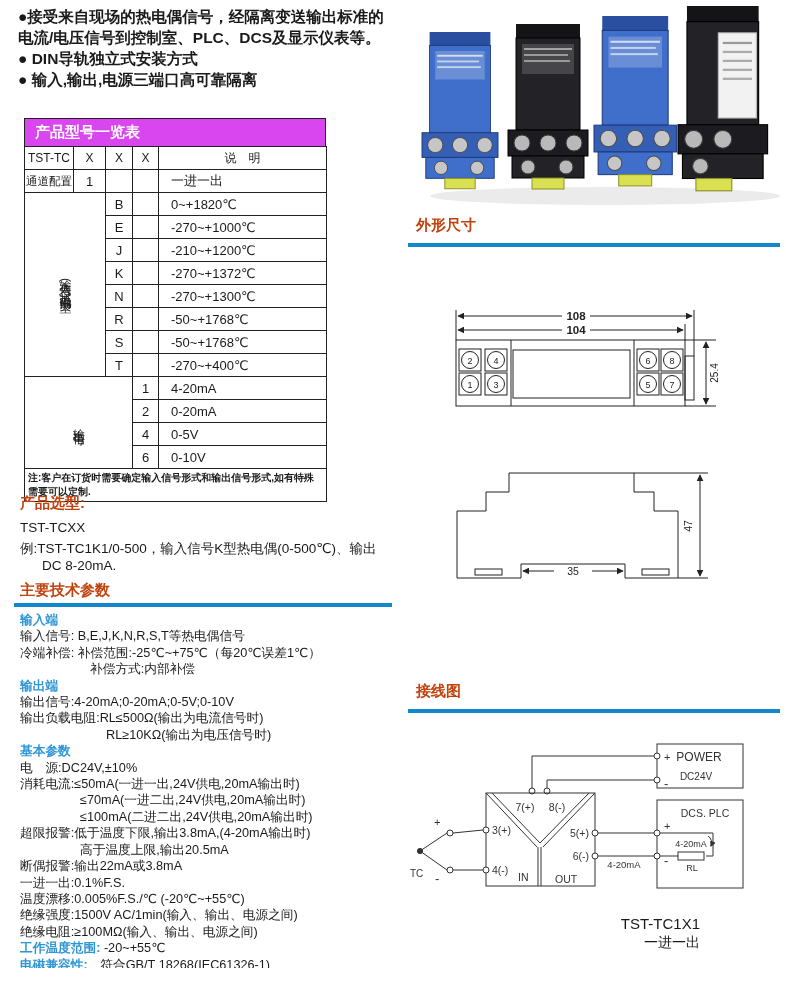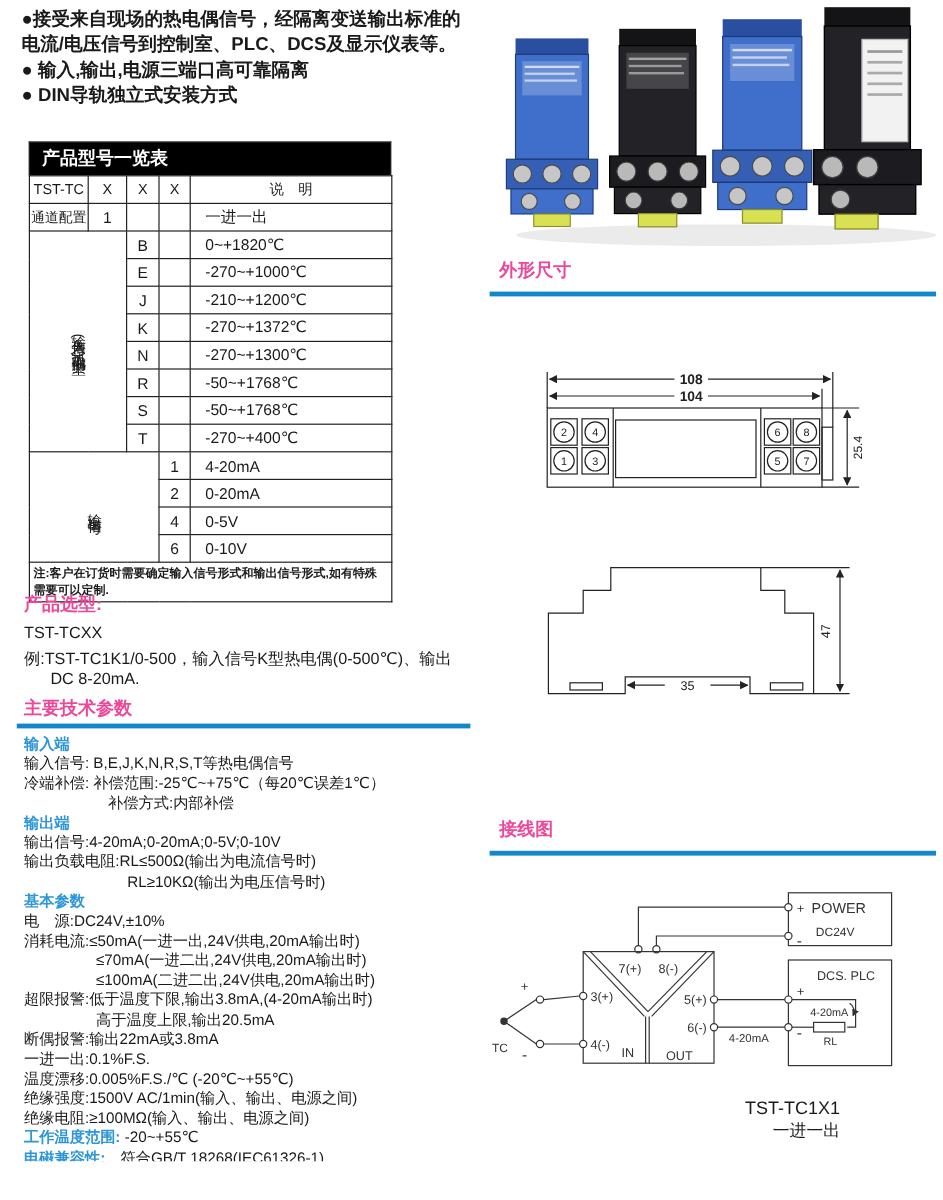--- a/index.html
+++ b/index.html
@@ -3,32 +3,32 @@
 <meta charset="utf-8">
 <style>
   html,body{margin:0;padding:0;background:#fff;}
   .page{position:relative;width:786px;height:968px;background:#fff;overflow:hidden;
         font-family:"Liberation Sans","DejaVu Sans",sans-serif;color:#1a1a1a;border-radius:24px;}
   
   .bullets{position:absolute;left:18px;top:6px;width:378px;font-size:15.5px;line-height:21px;font-weight:600;}
   .bullets p{margin:0;}
   
   .tbl-wrap{position:absolute;left:24px;top:118px;width:302px;}
-  .tbl-title{background:#000000;color:#fff;font-weight:bold;font-size:15px;
+  .tbl-title{background:#d946ef;color:#fff;font-weight:bold;font-size:15px;
              padding:4px 0 4px 10px;border:1px solid #222;border-bottom:none;box-sizing:border-box;}
   table.model{border-collapse:collapse;width:302px;table-layout:fixed;}
   table.model td{border:1px solid #222;height:22px;text-align:center;font-size:13px;padding:0;overflow:hidden;}
   table.model td.desc{text-align:left;padding-left:12px;}
   table.model tr.hdr td{font-size:12px;}
   table.model td.mono{font-size:11px;margin-left:45px;}
   table.model td.vlabel{writing-mode:vertical-rl;text-orientation:mixed;font-size:12px;
                         letter-spacing:2px;text-align:center;vertical-align:middle;}
   table.model td.note{font-size:10px;font-weight:bold;text-align:left;padding:2px 3px;height:18px;}
   
-  .h1{position:absolute;font-size:15px;font-weight:bold;color:#ec4899;}
+  .h1{position:absolute;font-size:15px;font-weight:bold;color:#c2410c;}
   .rule{position:absolute;height:4px;background:#1287cb;}
   .sel-line{position:absolute;left:20px;font-size:13.5px;}
   
   .tech-lines{position:absolute;left:20px;top:612px;width:378px;font-size:12.7px;line-height:16.4px;}
   .tl{white-space:nowrap;}
   .tl .sec{color:#2e96d5;font-weight:bold;}
   .tl .lab{color:#2e96d5;font-weight:bold;}
   .i60{padding-left:60px;} .i70{padding-left:70px;} .i86{padding-left:86px;}
   
   .abs{position:absolute;}
@@ -36,22 +36,22 @@
   .cap .c2{font-size:14px;}
   svg text{font-family:"Liberation Sans","DejaVu Sans",sans-serif;}
 </style>
 </head>
 <body>
 
 <div class="page">
 
   <div class="bullets">
     <p>●接受来自现场的热电偶信号，经隔离变送输出标准的电流/电压信号到控制室、PLC、DCS及显示仪表等。</p>
+    <p>● DIN导轨独立式安装方式</p>
     <p>● 输入,输出,电源三端口高可靠隔离</p>
-    <p>● DIN导轨独立式安装方式</p>
   </div>
 
   <div class="tbl-wrap">
     <div class="tbl-title">产品型号一览表</div>
     <table class="model">
       <colgroup>
           <col style="width:49px">
           <col style="width:32px">
           <col style="width:27px">
           <col style="width:26px">

